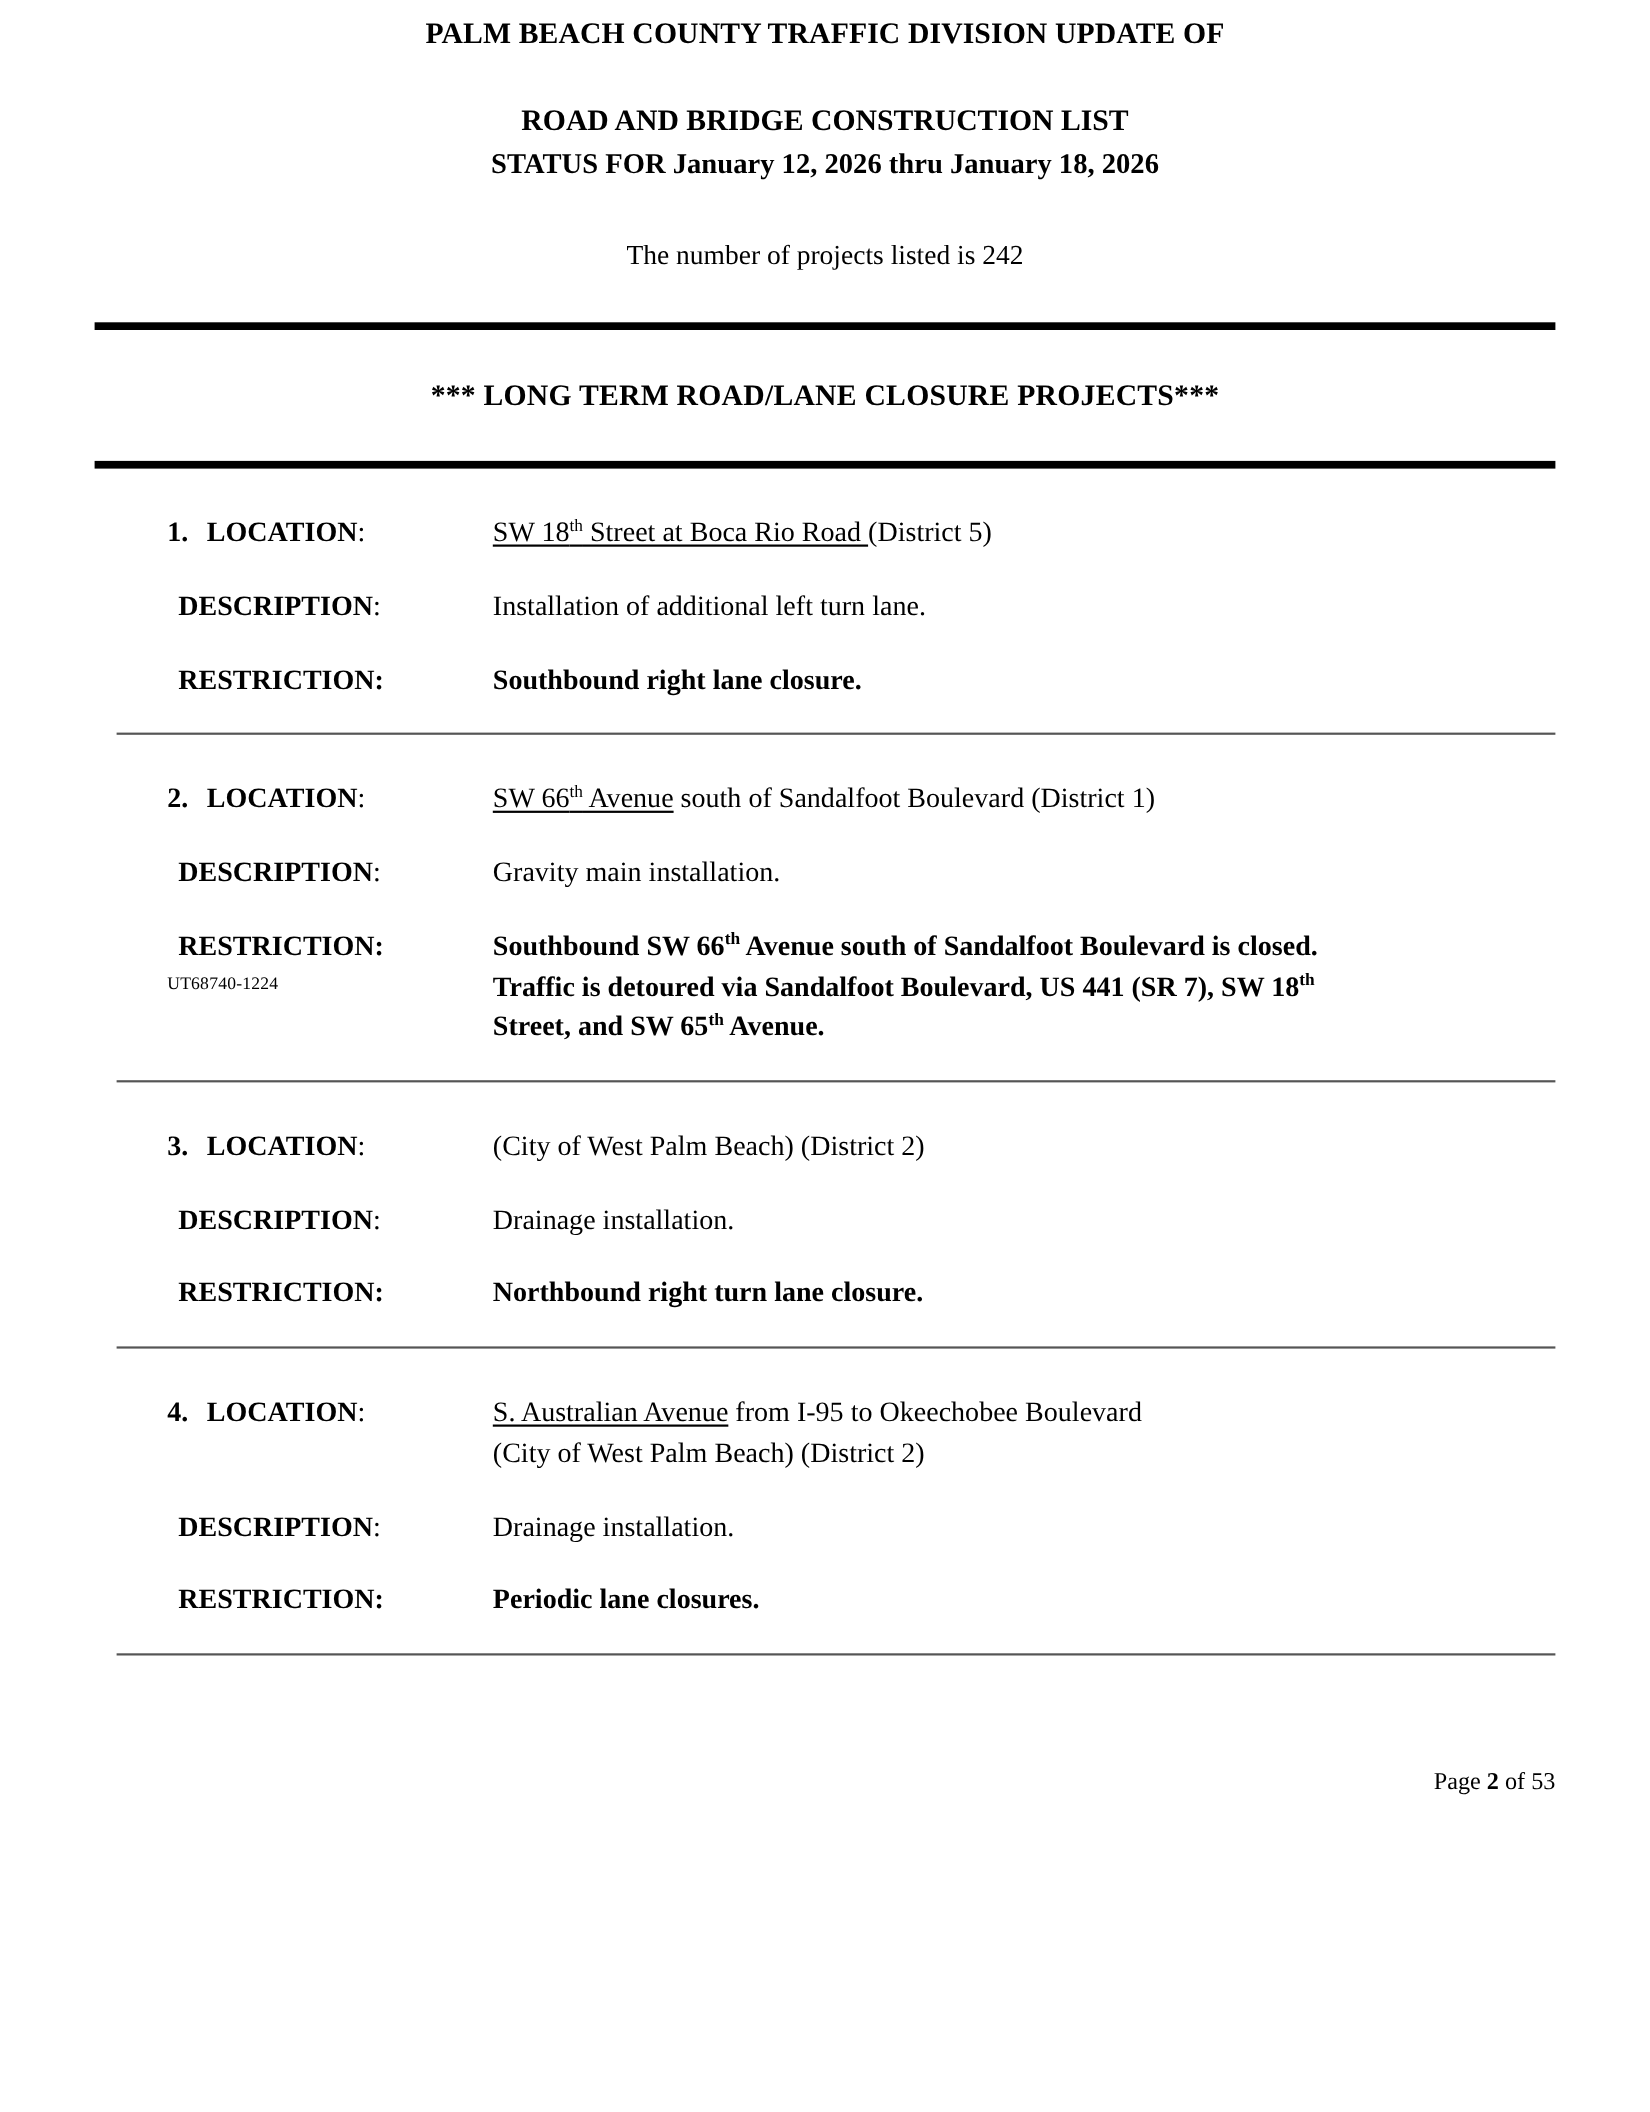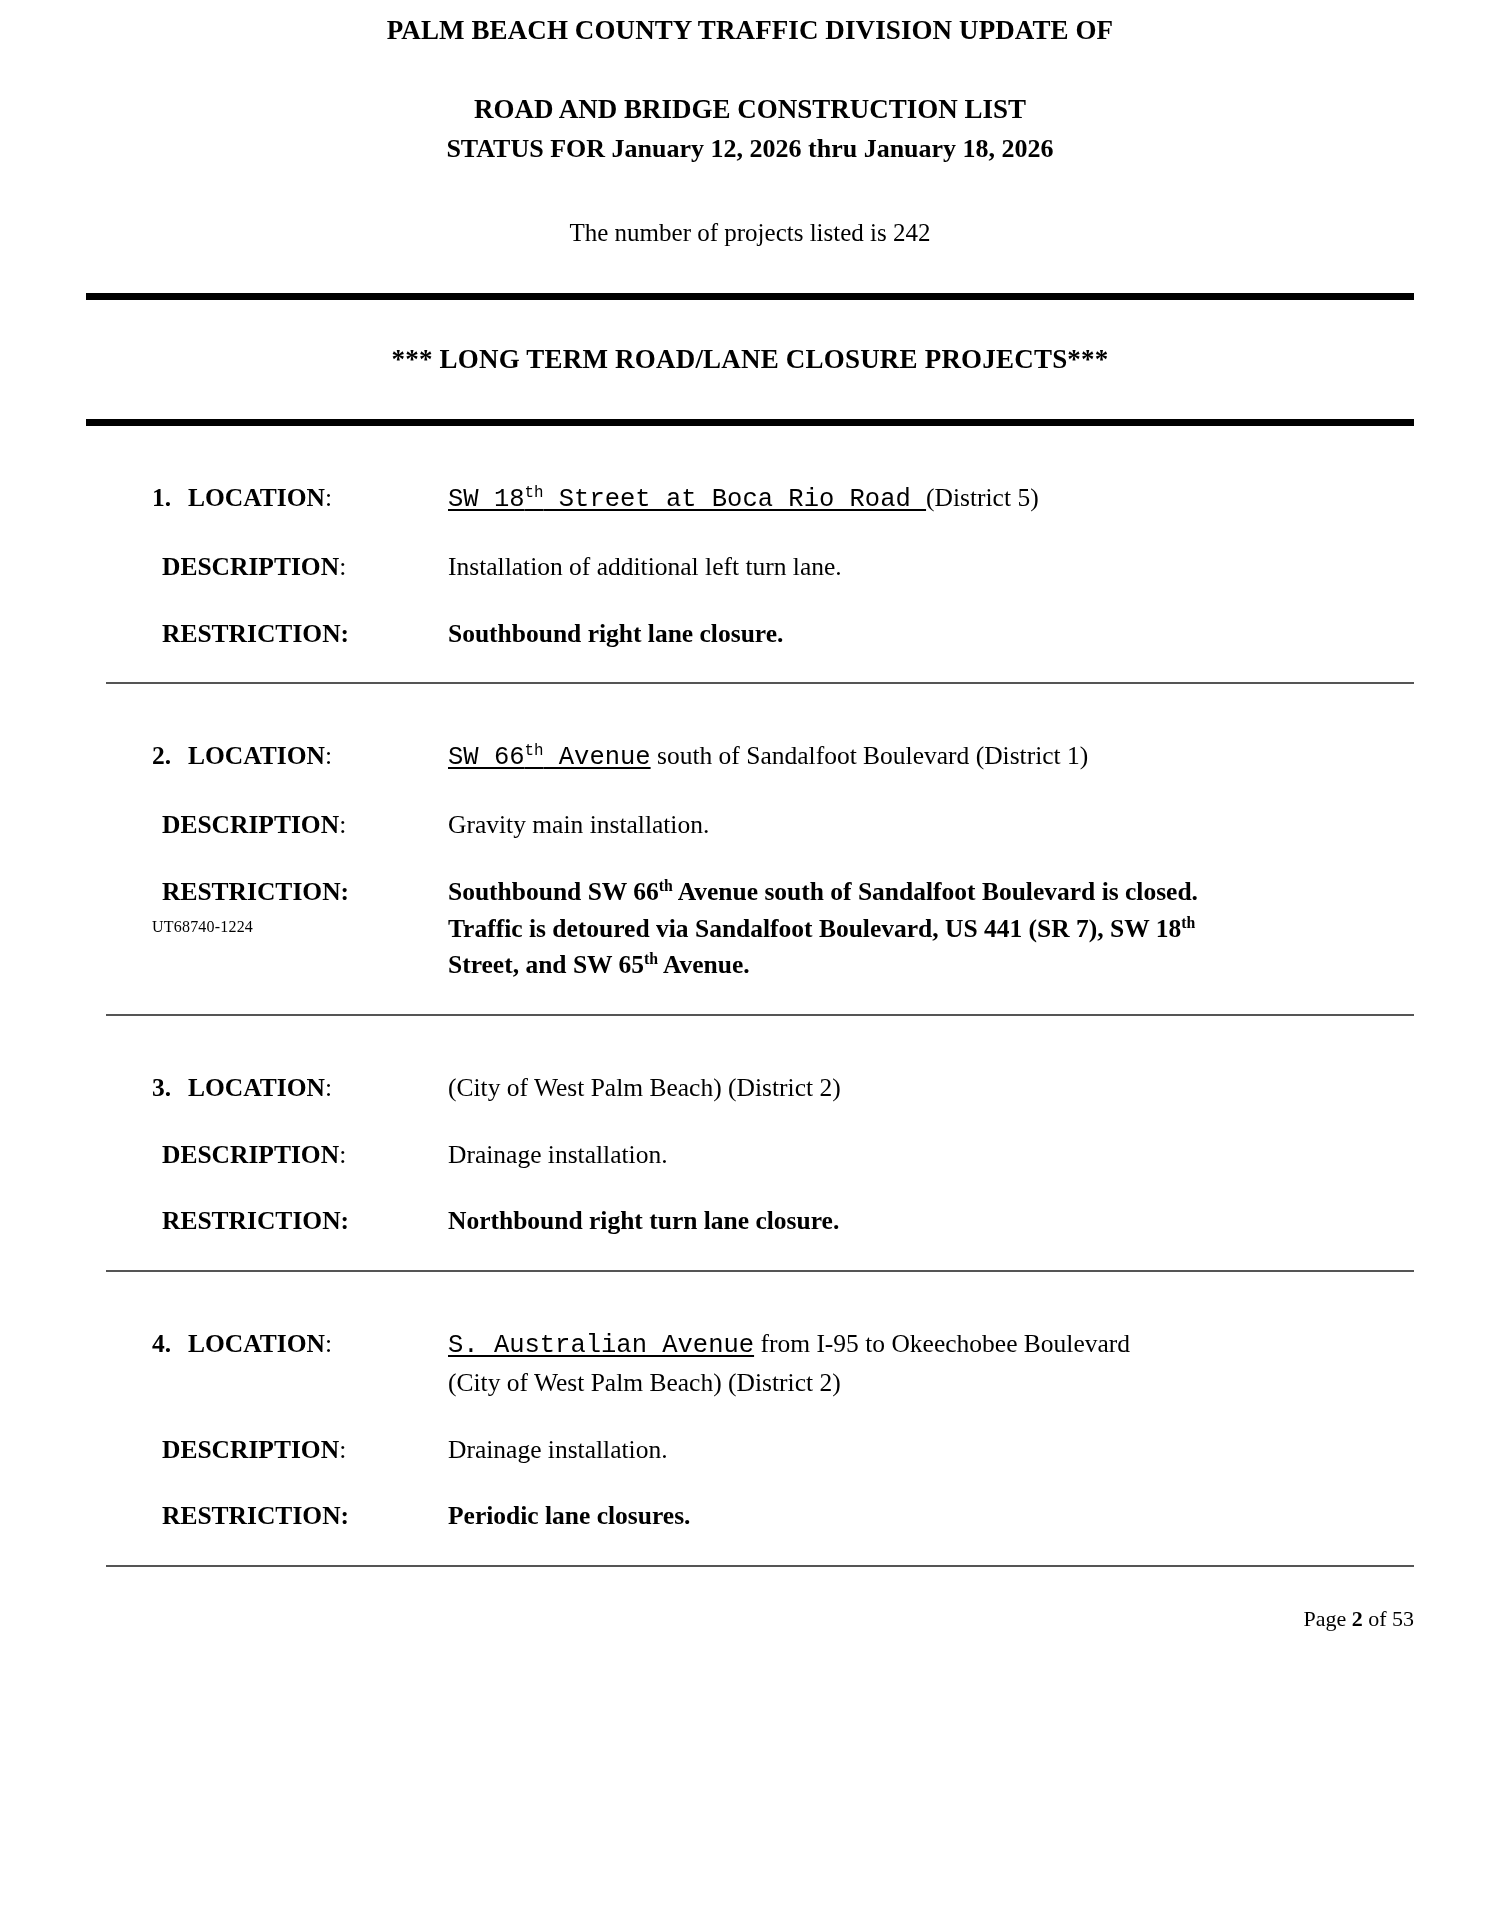--- a/index.html
+++ b/index.html
@@ -78,21 +78,21 @@
     margin: 0 0 0 20px;
     width: calc(100% - 20px);
     height: 0;
   }
 
   
   .entries {
     margin-top: 0;
   }
   .entry {
-    padding-top: 54px;
+    padding-top: 40px;
     padding-bottom: 30px;
   }
   .row {
     display: flex;
     align-items: flex-start;
     margin-bottom: 30px;
   }
   .row:last-child {
     margin-bottom: 0;
   }
@@ -131,21 +131,20 @@
     flex: 1 1 auto;
     font-size: 25.5px;
     line-height: 1.44;
   }
   .value-cell.bold {
     font-weight: bold;
   }
   .u {
     text-decoration: underline;
     text-underline-offset: 3px;
-    font-family: Liberation Mono, monospace;
   }
   sup {
     font-size: 0.62em;
     line-height: 0;
     vertical-align: super;
   }
   .val-line {
     display: block;
   }
 

